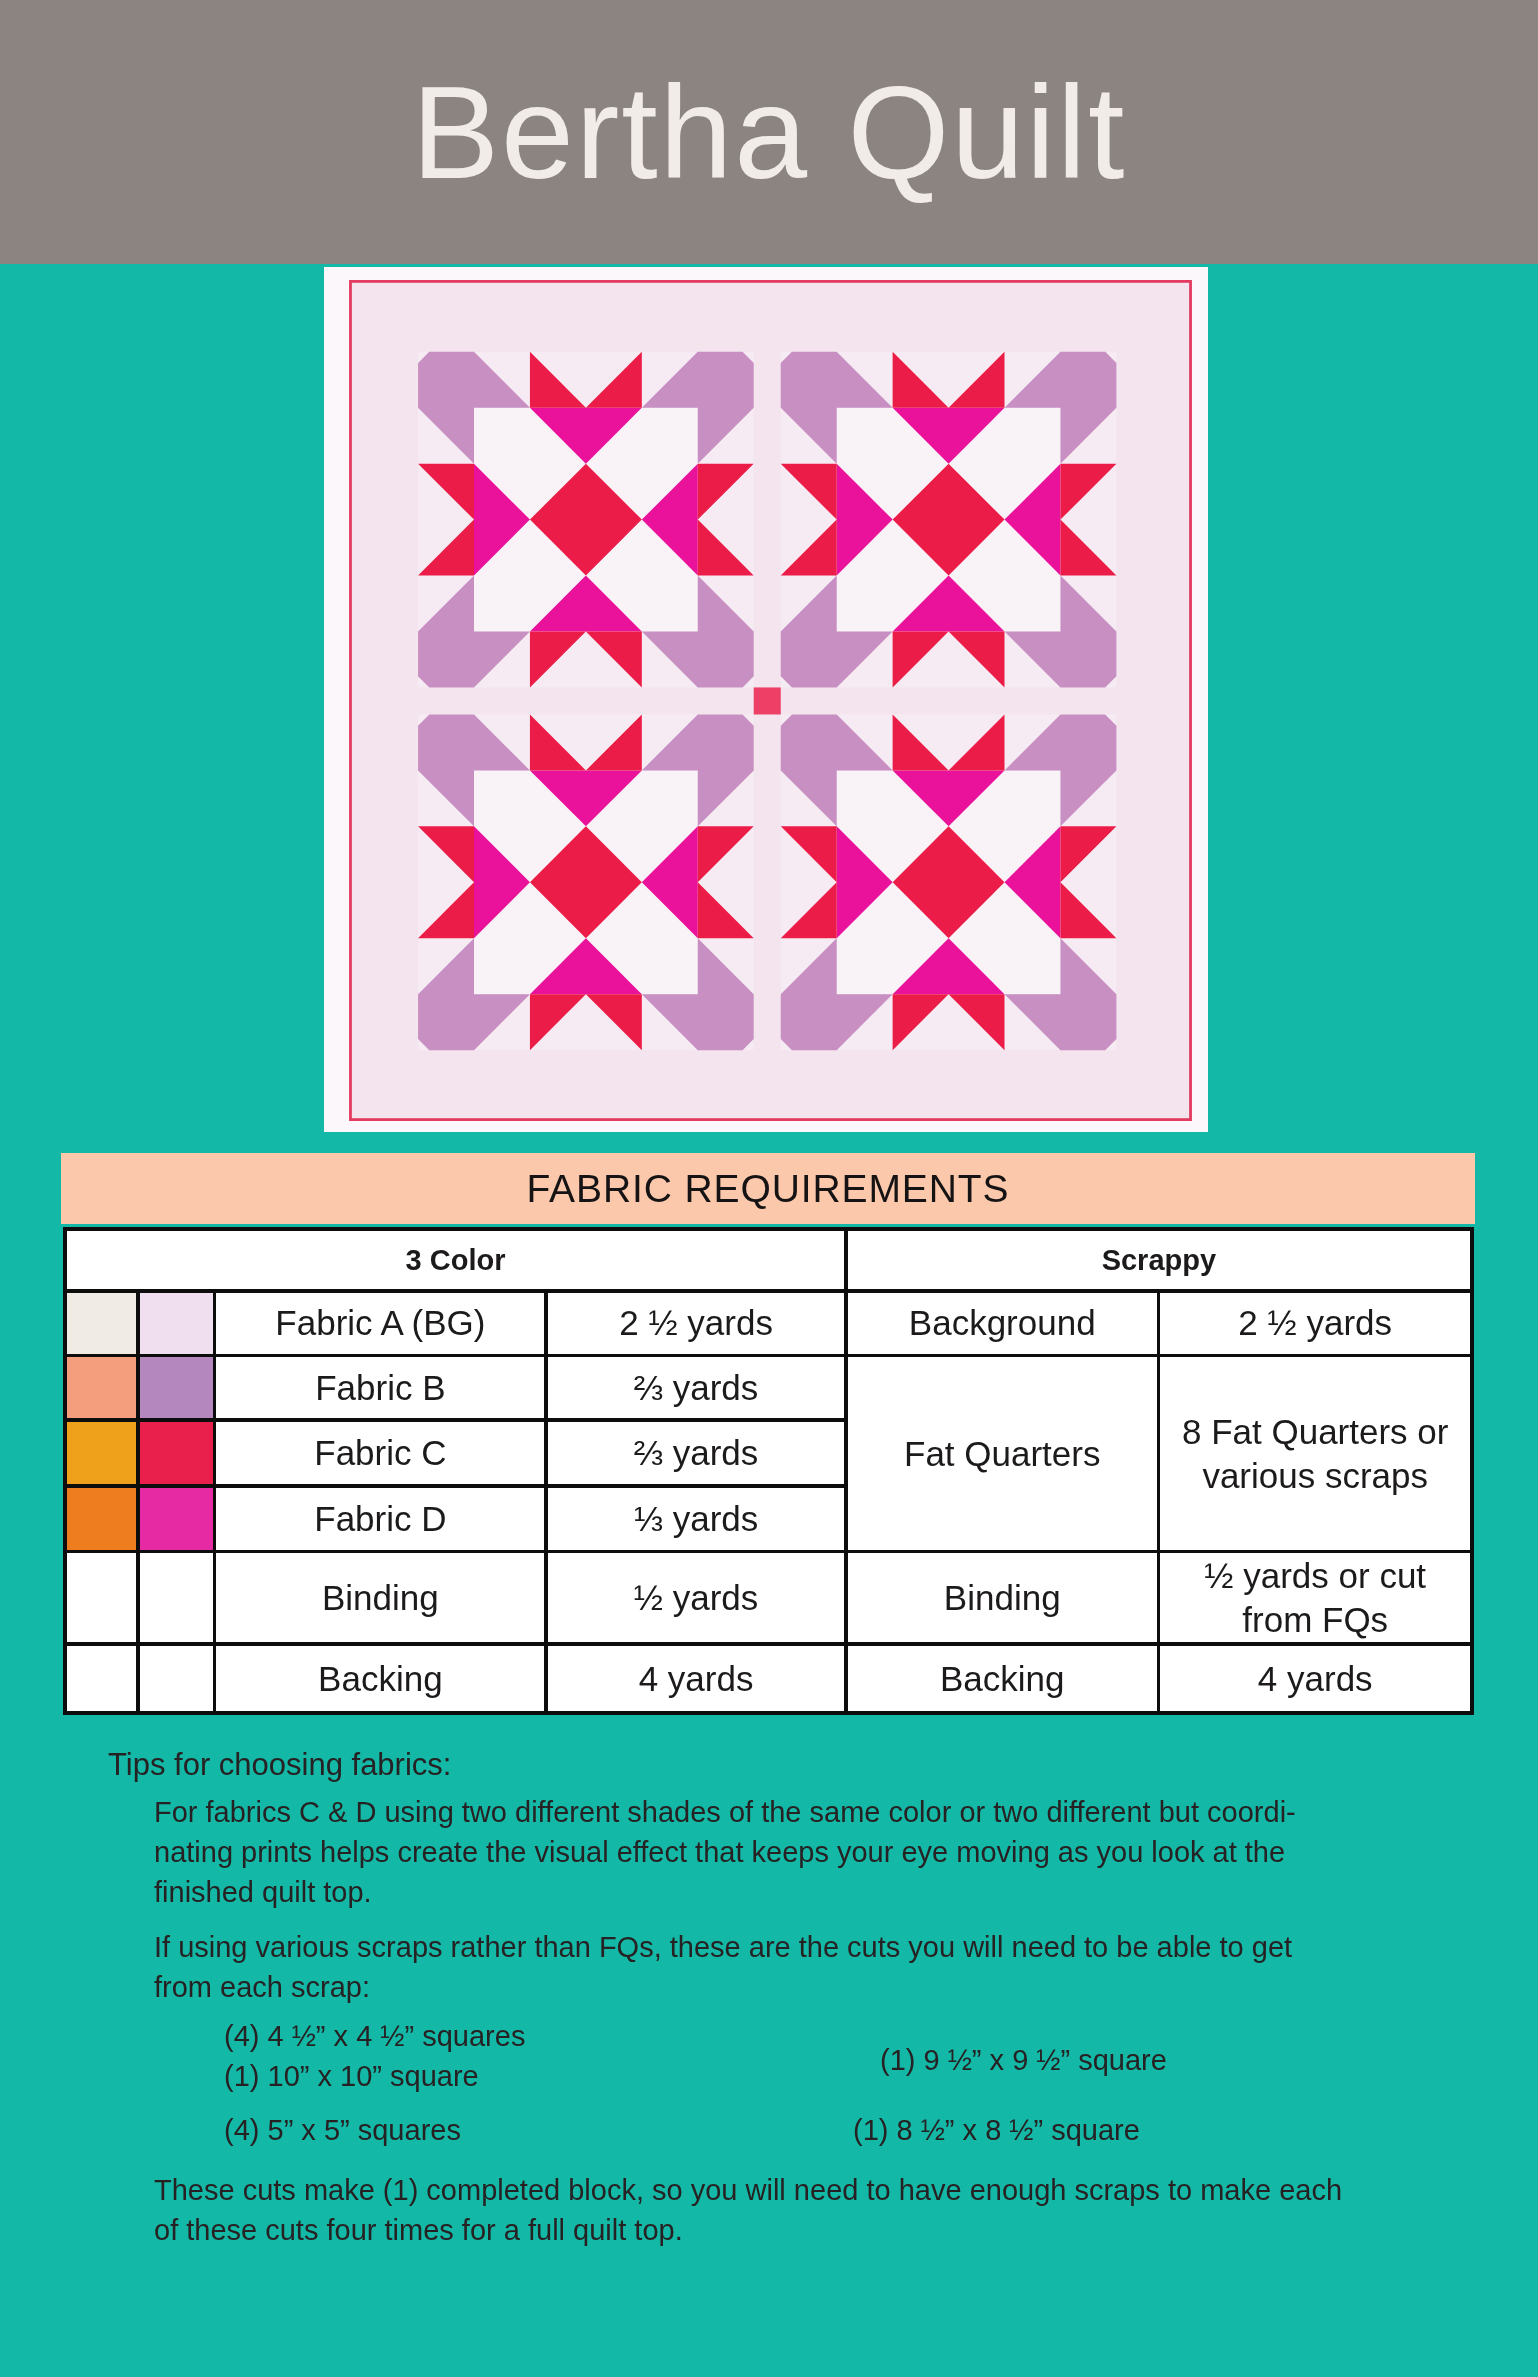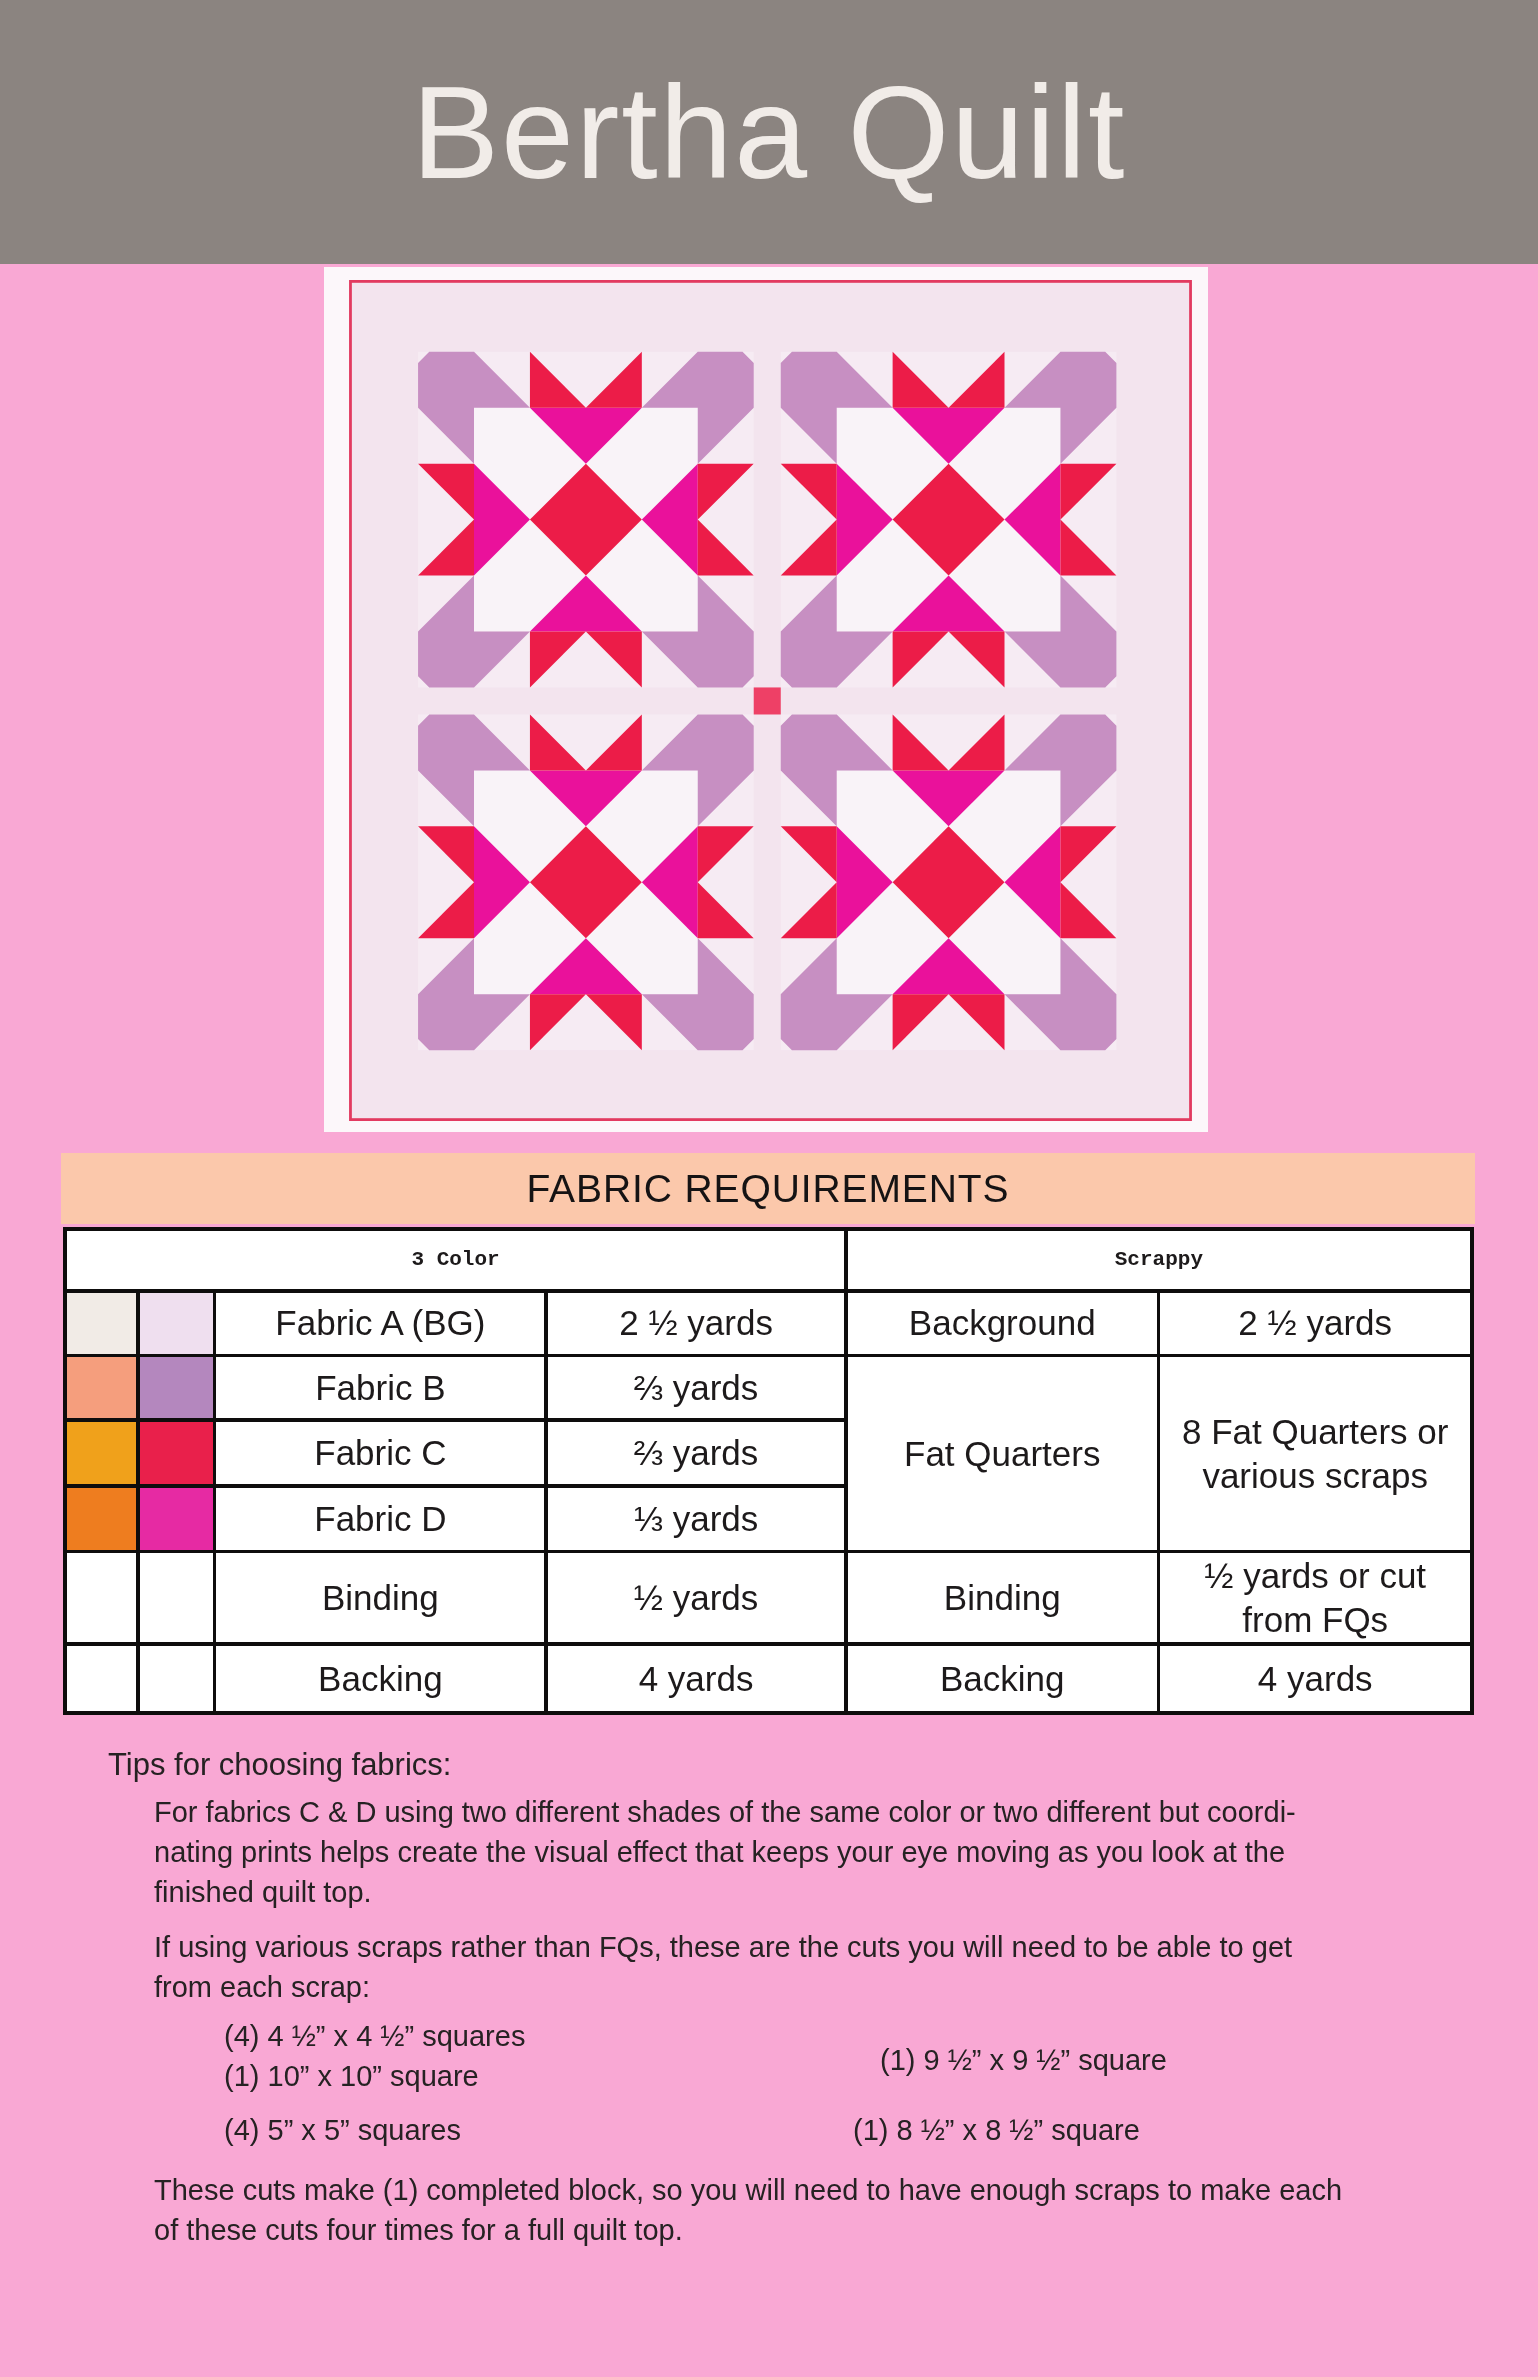--- a/index.html
+++ b/index.html
@@ -1,16 +1,16 @@
 <!DOCTYPE html>
 <html style="--header_bg: #8B8480; --header_text: #F1ECE8; --peach_band: #FBC8AB; --table_border: #0E0D0D; --body_text: #262223; --q_frame: #E23A60; --q_canvas: #FCF7FA; --q_background: #F3E4EE; --q_block_bg: #F6EBF3; --q_block_inner: #F9F3F8; --q_purple: #C78FC2; --q_red: #EC1C48; --q_magenta: #EA119B; --q_cornerstone: #EE4066;font-size:15px"><head>
 <meta charset="utf-8">
 <style>
   html,body{margin:0;padding:0;background:#fff;}
-  .page{position:relative;width:1538px;height:2377px;background:#f9a8d4;overflow:hidden;
+  .page{position:relative;width:1538px;height:2377px;background:#14b8a6;overflow:hidden;
         font-family:"Liberation Sans",sans-serif;color:#262223;}
 
   
   .header{position:absolute;left:0;top:0;width:1538px;height:264px;
           background:var(--header_bg,#8B8480);display:flex;align-items:center;justify-content:center;}
   .header h1{margin:0;font-size:131px;font-weight:300;letter-spacing:1.9px;
              color:var(--header_text,#F1ECE8);}
 
   
   .quilt-canvas{position:absolute;left:324px;top:267px;width:884px;height:865px;
@@ -22,21 +22,21 @@
         background:var(--peach_band,#FBC8AB);display:flex;align-items:center;justify-content:center;}
   .band .band-title{font-size:39px;font-weight:400;color:#151314;letter-spacing:0.9px;}
 
   
   .ftable{position:absolute;left:63px;top:1227px;width:1411px;box-sizing:border-box;
           background:#0E0D0D;border:4.7px solid #0E0D0D;display:grid;gap:3.7px;
           grid-template-columns:69px 73px 328px 296px 309px 1fr;
           grid-template-rows:58px 61px 61px 62px 62px 89px 65px;}
   .cell{background:#fff;display:flex;align-items:center;justify-content:center;
         text-align:center;font-size:35px;color:#1D1A1B;line-height:1.25;padding:0 9.3px;box-sizing:border-box;}
-  .cell.bold{font-weight:bold;font-size:21px;font-family:Liberation Mono, monospace;}
+  .cell.bold{font-weight:bold;font-size:29px;}
   .cell.swatch{padding:0;}
   .gc1{grid-column:1}.gc2{grid-column:2}.gc3{grid-column:3}.gc4{grid-column:4}.gc5{grid-column:5}.gc6{grid-column:6}
   .gr1{grid-row:1}.gr2{grid-row:2}.gr3{grid-row:3}.gr4{grid-row:4}.gr5{grid-row:5}.gr6{grid-row:6}.gr7{grid-row:7}
   .span4{grid-column:1 / span 4}.span2{grid-column:5 / span 2}.rspan3{grid-row:3 / span 3}
 
   
   .txt{position:absolute;white-space:pre-line;font-size:29px;line-height:40px;color:#262223;}
   .tips-heading{left:84px;top:1745px;font-size:31px;margin-left:24px;}
   .para1{left:154px;top:1792px;width:1324px;}
   .para2{left:154px;top:1927px;width:1324px;}

